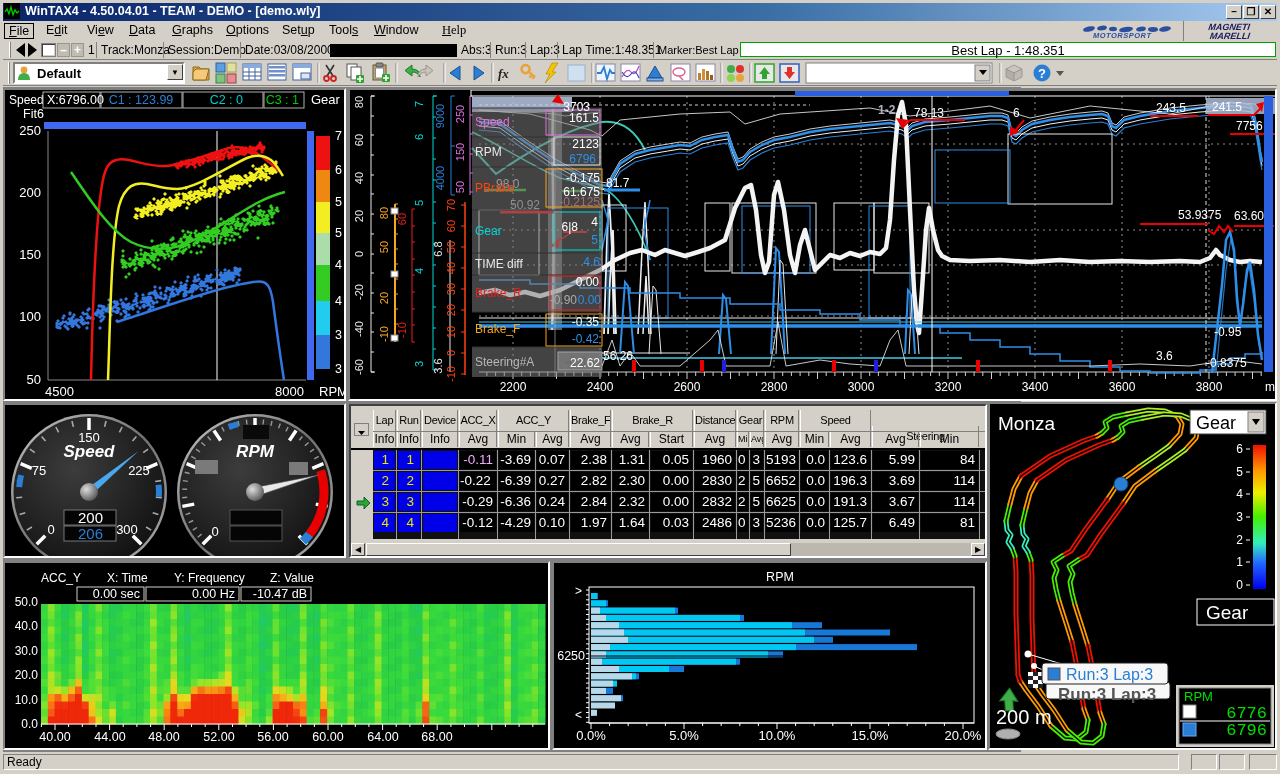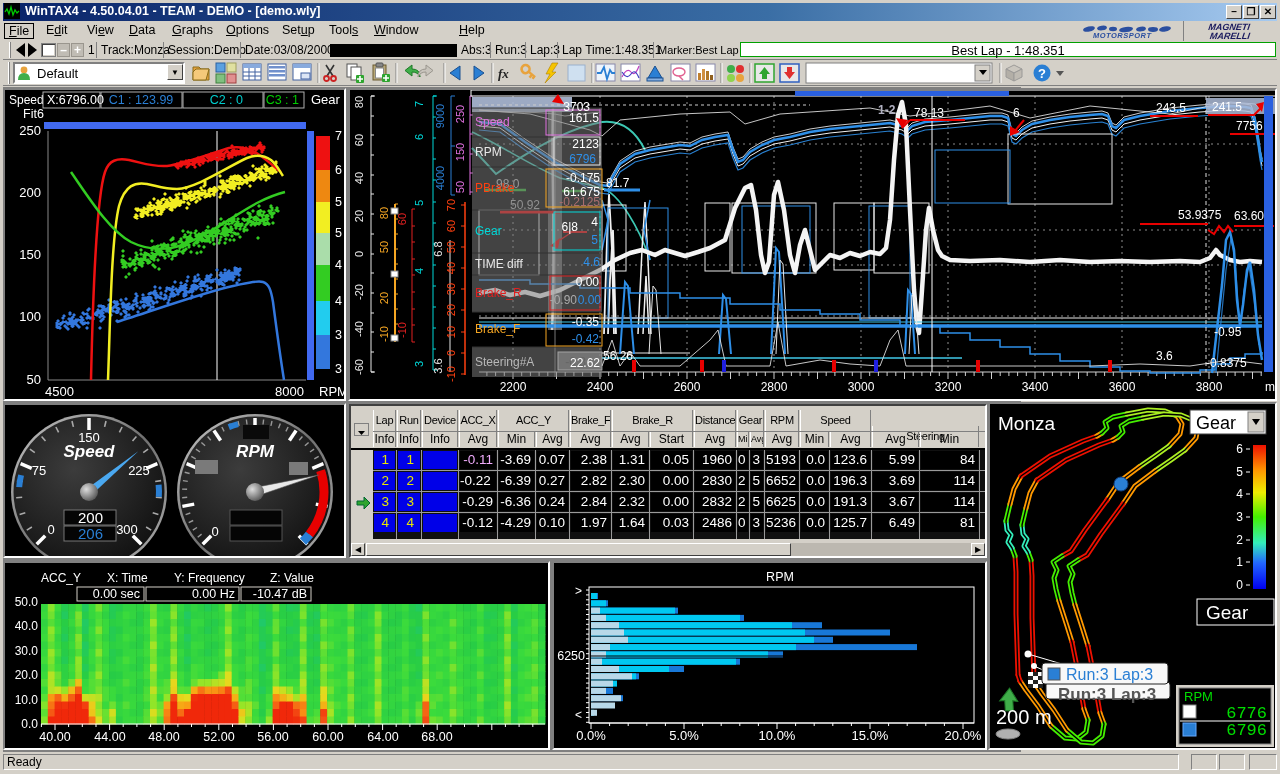--- a/index.html
+++ b/index.html
@@ -63,21 +63,21 @@
   <div id="menubar" class="abs">
     <span class="mi" style="left:6px; border:1px solid #000; padding:0 4px; margin-left:-5px;"><u>F</u>ile</span>
     <span class="mi" style="left:43px;">E<u>d</u>it</span>
     <span class="mi" style="left:84px;">Vi<u>e</u>w</span>
     <span class="mi" style="left:126px;"><u>D</u>ata</span>
     <span class="mi" style="left:169px;"><u>G</u>raphs</span>
     <span class="mi" style="left:223px;"><u>O</u>ptions</span>
     <span class="mi" style="left:279px;">Set<u>u</u>p</span>
     <span class="mi" style="left:326px;">Tool<u>s</u></span>
     <span class="mi" style="left:371px;"><u>W</u>indow</span>
-    <span class="mi" style="left:456px;"><u>H</u>elp</span>
+    <span class="mi" style="left:439px;font-family:Liberation Serif, serif;"><u>H</u>elp</span>
     <svg style="position:absolute; right:96px; top:2px;" width="100" height="16" viewBox="0 0 100 16">
       <g fill="#2b4fa0">
         <ellipse cx="8" cy="6" rx="6" ry="2.6" transform="rotate(-12 8 6)"></ellipse>
         <ellipse cx="21" cy="5" rx="5" ry="2.4" transform="rotate(-10 21 5)"></ellipse>
         <ellipse cx="32" cy="6" rx="4" ry="2.2"></ellipse>
         <ellipse cx="45" cy="6.5" rx="7" ry="2.6" transform="rotate(-8 45 6)"></ellipse>
         <ellipse cx="60" cy="6" rx="5" ry="2.4" transform="rotate(-10 60 6)"></ellipse>
         <ellipse cx="72" cy="6.5" rx="5" ry="2.4"></ellipse>
         <ellipse cx="84" cy="6" rx="6" ry="2.6" transform="rotate(-10 84 6)"></ellipse>
       </g>
@@ -113,21 +113,21 @@
     <div class="abs" style="left:522px; top:1px; width:1px; height:16px; background:#808080;"></div>
     <span class="abs" style="left:527px; top:2px;">Lap:3</span>
     <div class="abs" style="left:554px; top:1px; width:1px; height:16px; background:#808080;"></div>
     <span class="abs" style="left:559px; top:2px;">Lap Time:1:48.351</span>
     <div class="abs" style="left:650px; top:1px; width:1px; height:16px; background:#808080;"></div>
     <span class="abs" style="left:655px; top:3px; font-size:11px;">Marker:Best Lap</span>
     <div class="abs" style="left:737px; top:1px; width:536px; height:15px; background:#fff; border:1px solid #00a000; text-align:center; font-size:13px;">Best Lap - 1:48.351</div>
   </div>
   <div id="toolbar" class="abs">
     <div class="abs" style="left:5px; top:1px; width:2px; height:22px; border-left:1px solid #fff; border-right:1px solid #808080;"></div>
-    <div class="abs" style="left:10px; top:1px; width:172px; height:22px; background:#fff; border:2px solid; border-color:#808080 #fff #fff #808080;">
+    <div class="abs" style="left:10px; top:1px; width:172px; height:22px; background:#fff; border:2px solid; border-color:#808080 #fff #fff #808080;font-weight:bold;">
       <svg class="abs" style="left:1px; top:1px;" width="16" height="16" viewBox="0 0 16 16">
           <circle cx="8" cy="5" r="3.4" fill="#e8a33d"></circle>
           <path d="M2 15 q0 -7 6 -7 q6 0 6 7 z" fill="#3fae49"></path>
         </svg>
       <span class="abs" style="left:22px; top:2px; font-size:13px;">Default</span>
       <div class="abs raise" style="right:0; top:0; width:16px; height:16px; background:#d4d0c8; text-align:center; font-size:8px; line-height:15px;">▼</div>
     </div>
     <svg class="abs" style="left:185px; top:0px;" width="900" height="25" viewBox="0 0 900 25">
 
       <g transform="translate(4,3)">

